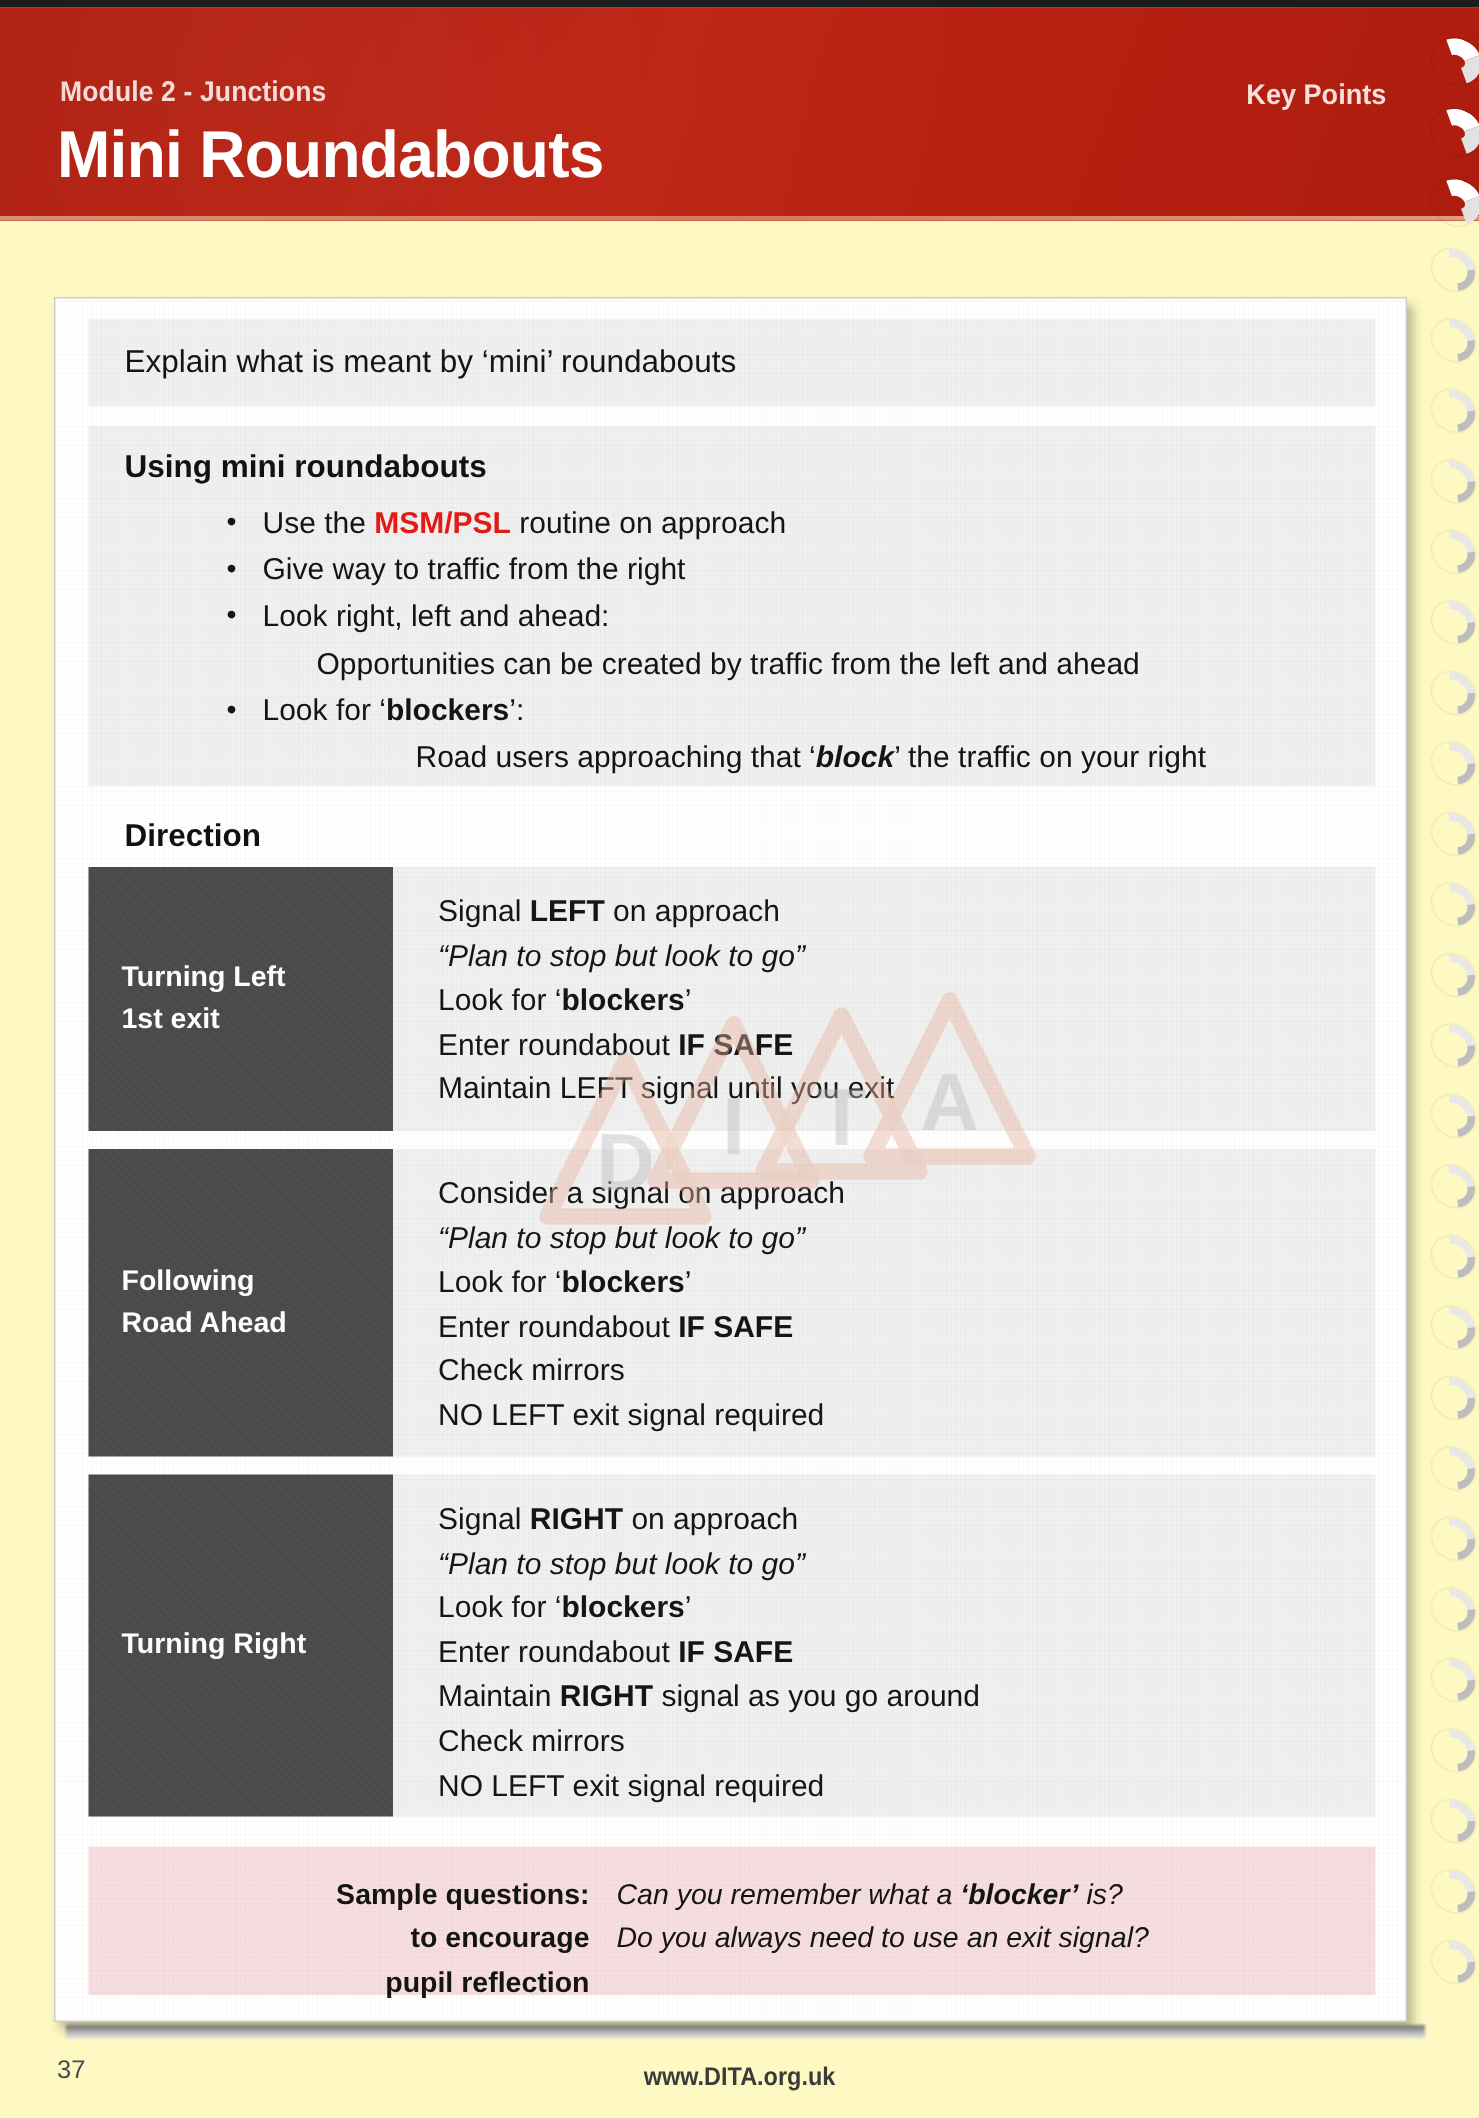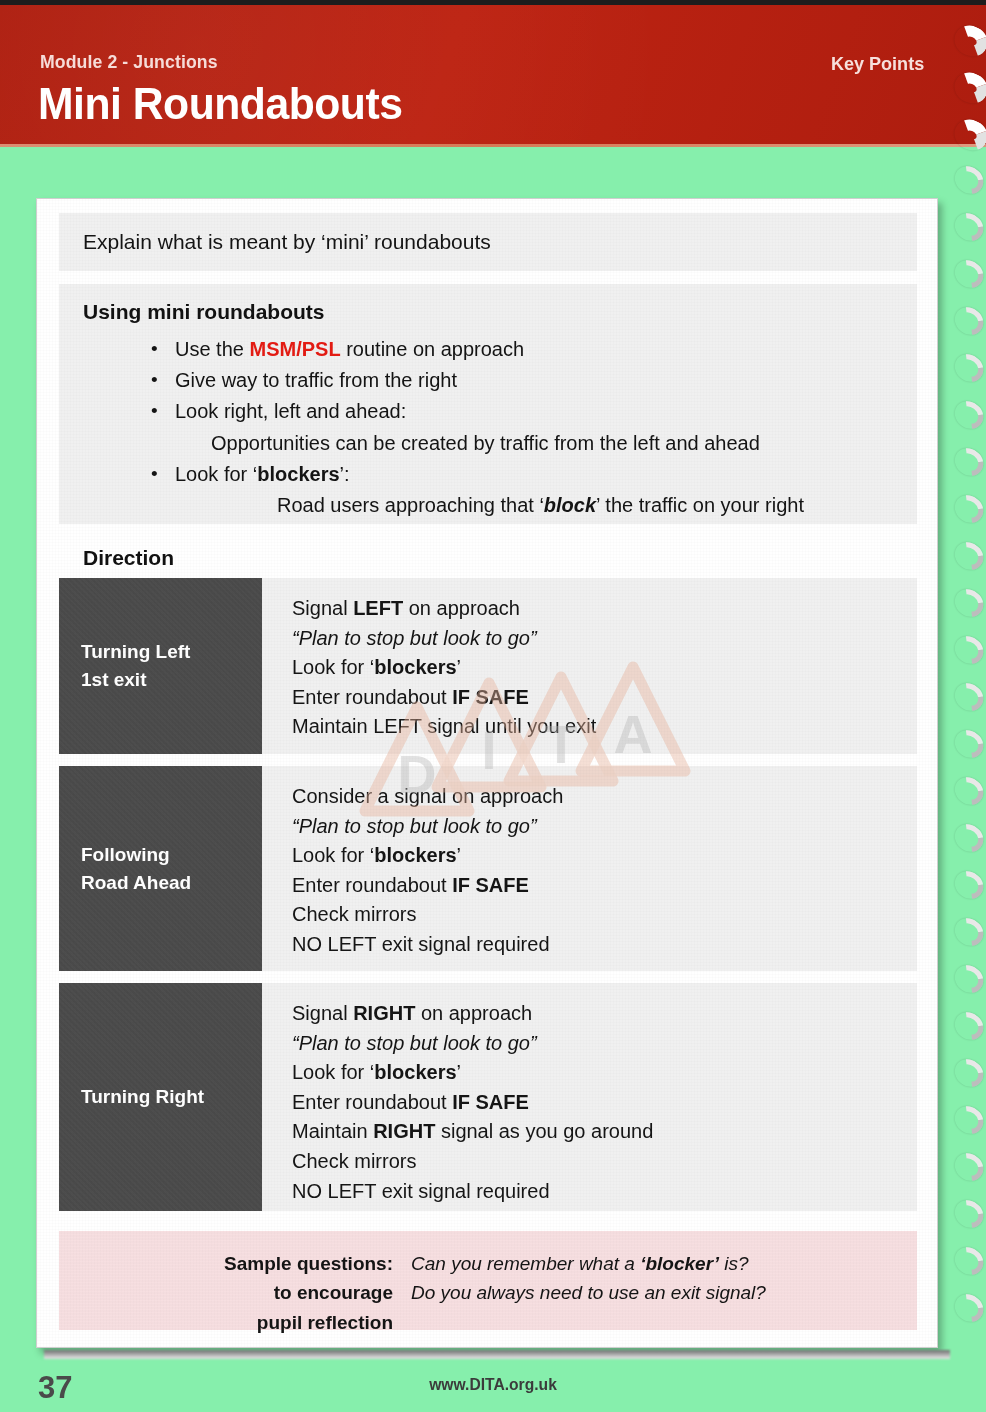--- a/index.html
+++ b/index.html
@@ -9,21 +9,21 @@
     height: 1412px;
     background: #ffffff;
     font-family: "Liberation Sans", sans-serif;
     overflow: hidden;
   }
 
   #page {
     position: relative;
     width: 986px;
     height: 1412px;
-    background: #86efac;
+    background: #fef9c3;
   }
 
   
   .top-edge {
     position: absolute;
     top: 0; left: 0;
     width: 986px; height: 5px;
     background: #1d1d1d;
   }
 
@@ -278,22 +278,22 @@
     width: 340px; height: 160px;
     z-index: 2;
     pointer-events: none;
     opacity: .5;
   }
 
   
   .folio {
     position: absolute;
     left: 38px; top: 1370px;
-    font-size: 31px;
-    font-weight: bold;
+    font-size: 17px;
+    font-weight: normal;
     color: #4a4a4a;
   }
   .weburl {
     position: absolute;
     left: 0; top: 1375px;
     width: 986px;
     text-align: center;
     font-size: 17px;
     font-weight: bold;
     color: #3b3b3b;

